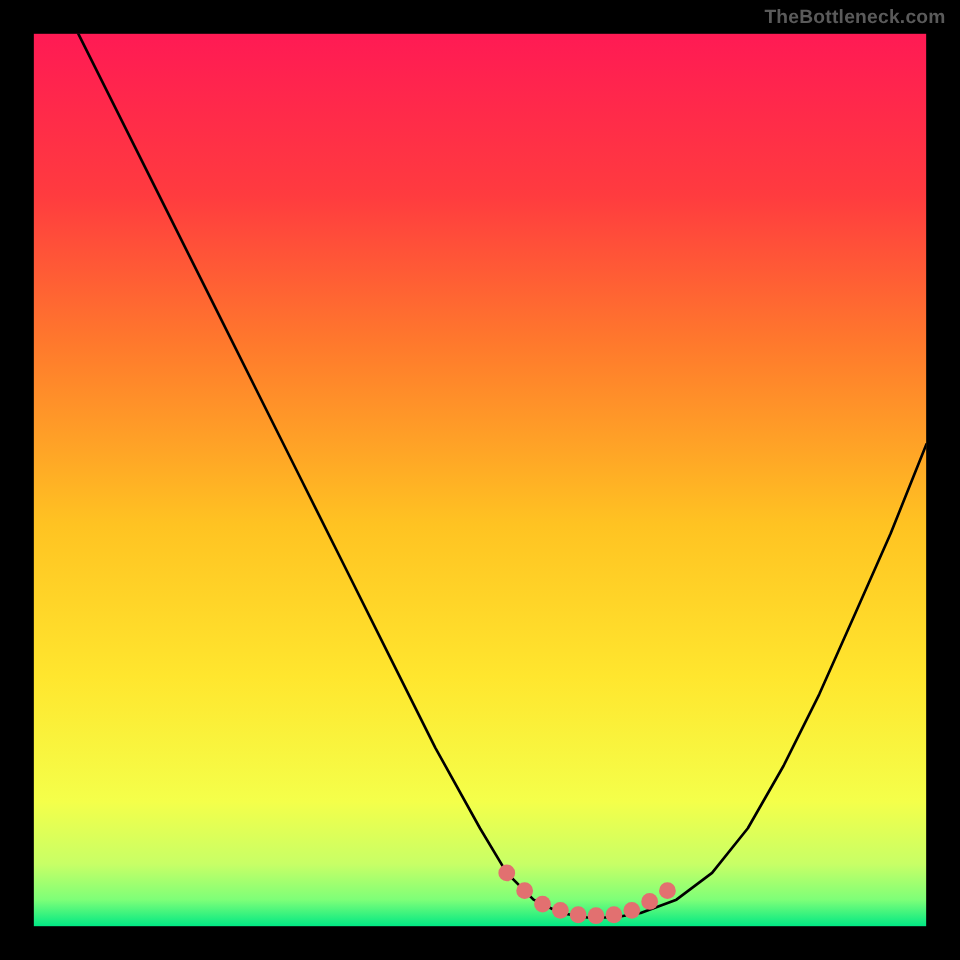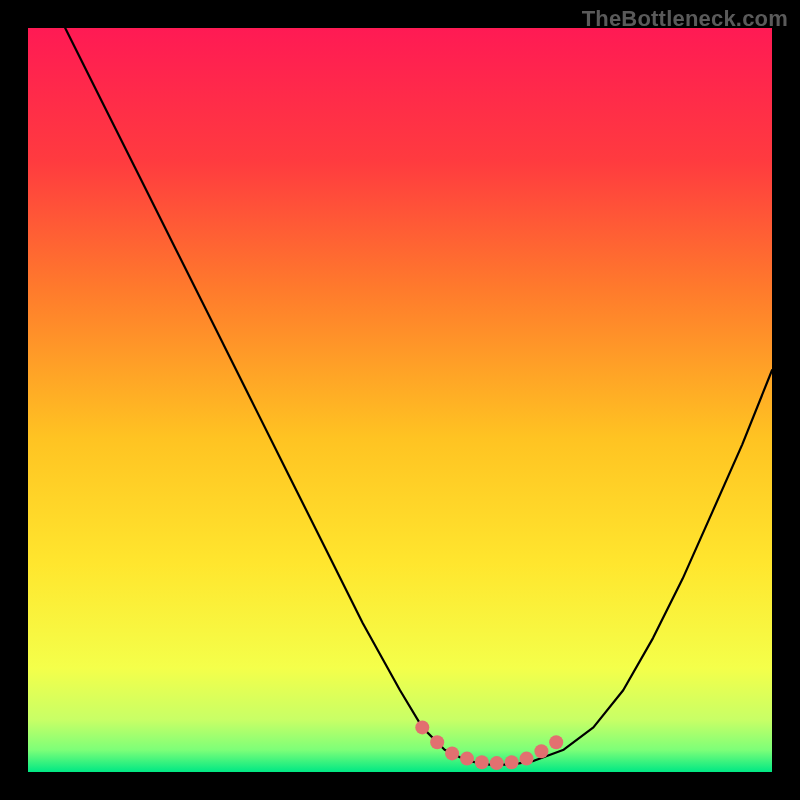--- a/index.html
+++ b/index.html
@@ -37,21 +37,21 @@
     left: 0;
     top: 0;
     width: 100%;
     height: 100%;
   }
   .watermark {
     position: absolute;
     top: 6px;
     right: 12px;
     font-family: Arial, Helvetica, sans-serif;
-    font-size: 22px;
+    font-size: 16px;
     font-weight: 600;
     color: #5a5a5a;
     letter-spacing: 0.2px;
   }
 </style>
 </head>
 <body>
 
 <div class="frame">
   <div class="plot">

